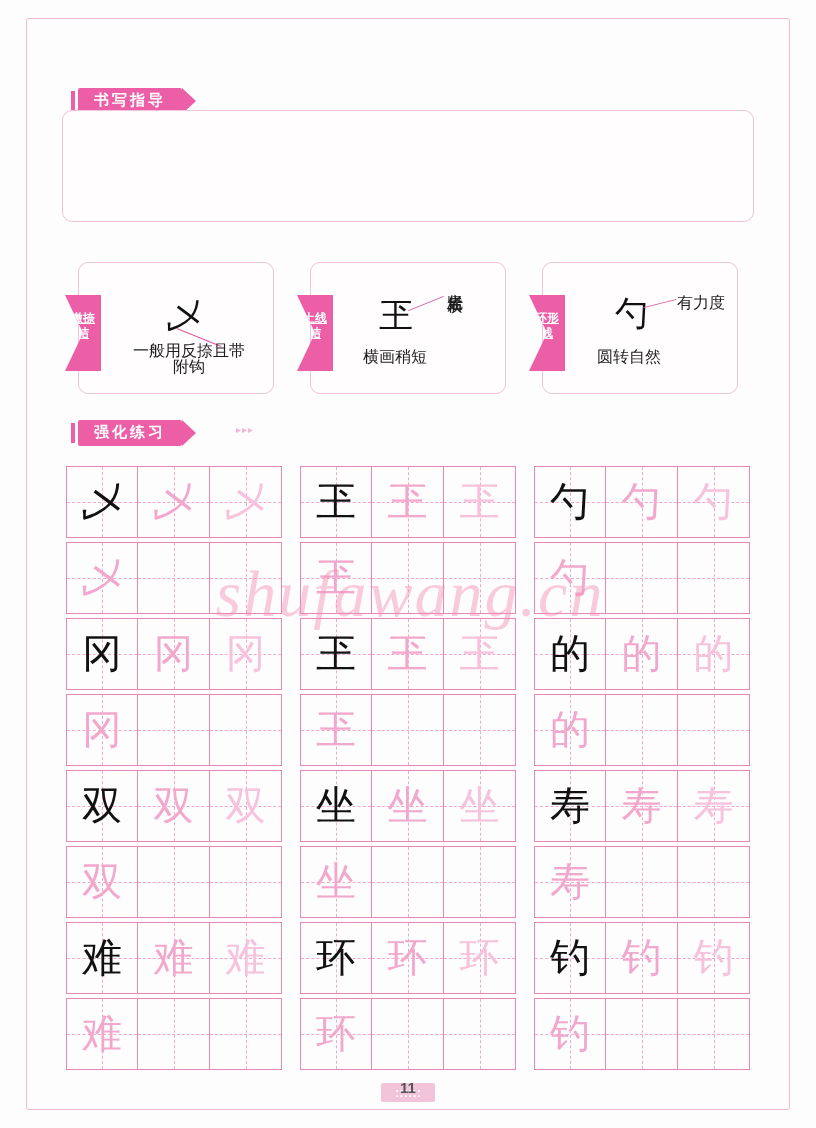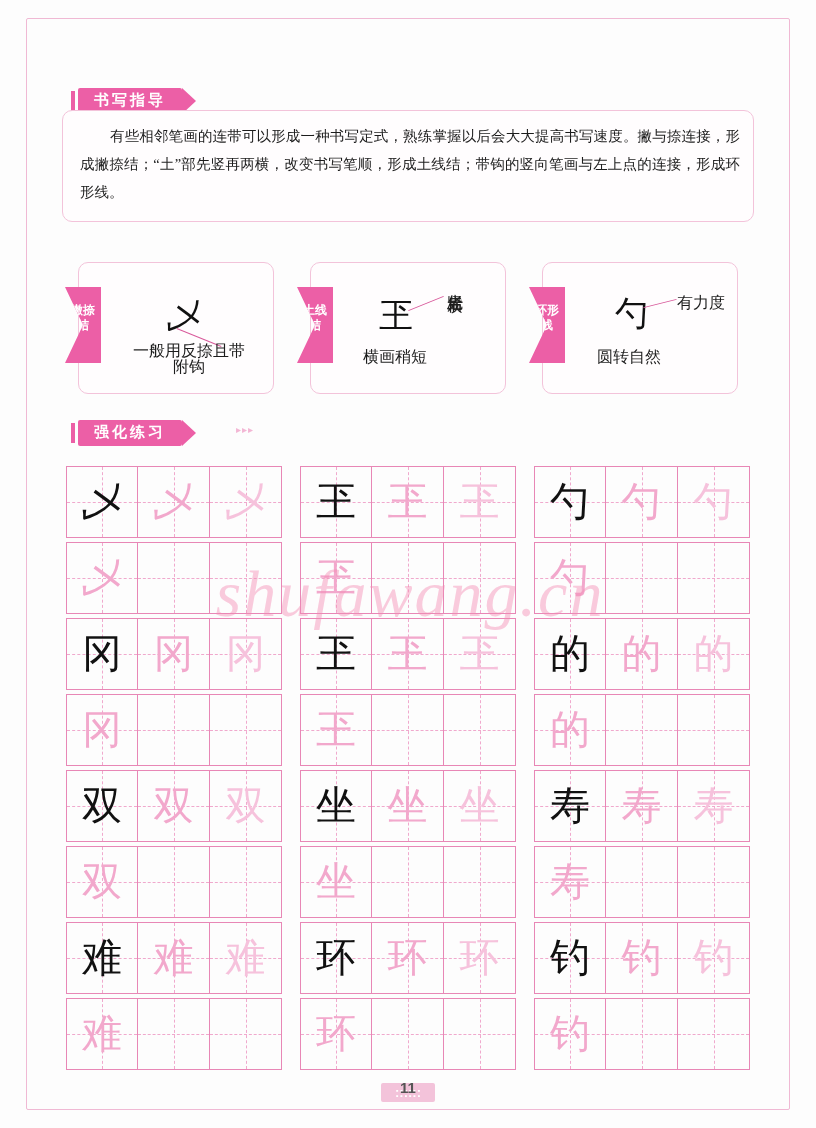--- a/index.html
+++ b/index.html
@@ -76,29 +76,30 @@
   
   .card{
     position:absolute;top:262px;width:194px;height:130px;
     border:1px solid #f3c3da;border-radius:10px;background:#fffdfe;
   }
   .card1{left:78px;}
   .card2{left:310px;}
   .card3{left:542px;}
 
   .ribbon{
-    position:absolute;left:-14px;top:24px;
+    position:absolute;left:-14px;top:32px;
     width:36px;height:76px;
     background:#ec5fa6;
     color:#fff;font-size:12px;font-weight:bold;line-height:15px;
     text-align:center;
     padding-top:8px;
     box-sizing:border-box;
     font-family:"Liberation Sans", sans-serif;
     clip-path:polygon(0 0,100% 0,100% 100%,0 100%,18px 50%);
+    text-decoration:underline;
   }
   .ribbon.two-line{padding-top:16px;}
   .ribbon .r-l{display:block;}
   .ribbon:after{
     content:"";position:absolute;right:-11px;top:0;
     width:0;height:0;
     border-top:38px solid transparent;
     border-bottom:38px solid transparent;
     border-left:12px solid #ec5fa6;
   }
@@ -197,21 +198,20 @@
   <div class="page-frame"></div>
 
 
   <div class="tag" style="left:78px;top:88px;">
     <div class="tag-left-bar"></div>
     <div class="tag-body">书写指导</div>
     <div class="tag-tail"></div>
   </div>
 
   <div class="guide-box"></div>
-  <div class="guide-text">有些相邻笔画的连带可以形成一种书写定式，熟练掌握以后会大大提高书写速度。撇与捺连接，形成撇捺结；“土”部先竖再两横，改变书写笔顺，形成土线结；带钩的竖向笔画与左上点的连接，形成环形线。</div>
 
   <div class="card card1">
     <div class="ribbon two-line">
       <span class="r-l">撇捺</span>
       <span class="r-l">结</span>
     </div>
     <div class="glyph" style="left:88px;top:30px;font-size:34px;">乄</div>
     <div class="leader" style="left:96px;top:74px;width:48px;transform:rotate(22deg);"></div>
     <div class="anno" style="left:50px;top:80px;width:120px;text-align:center;">一般用反捺且带附钩</div>
   </div>

